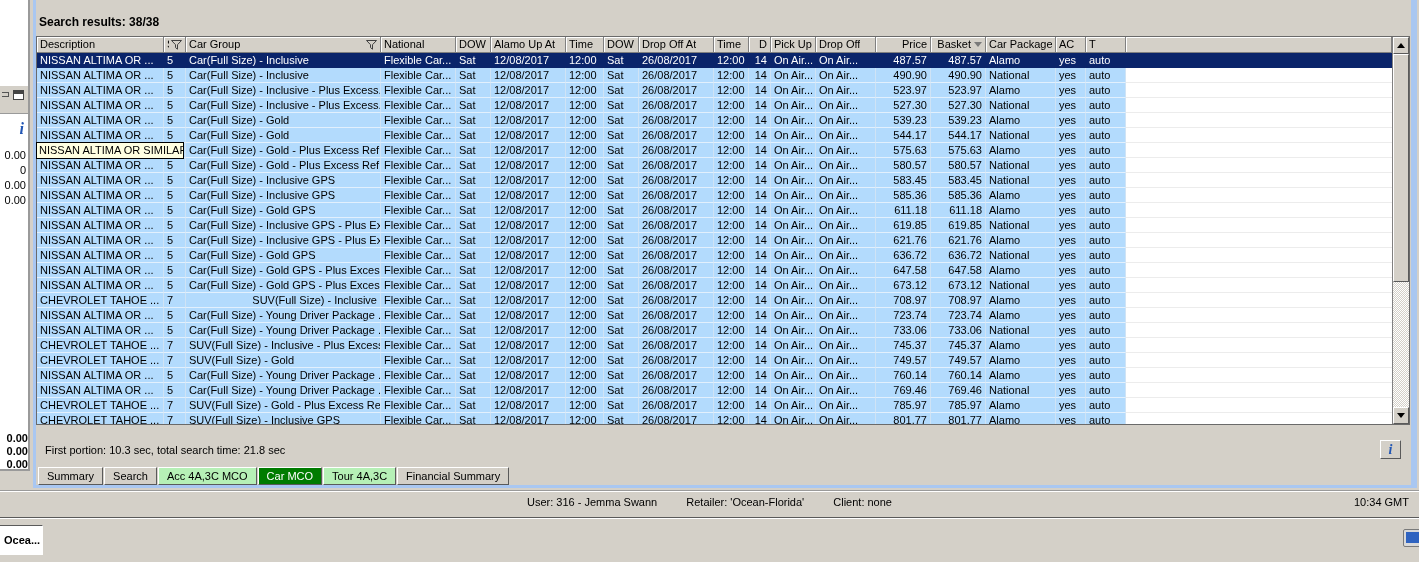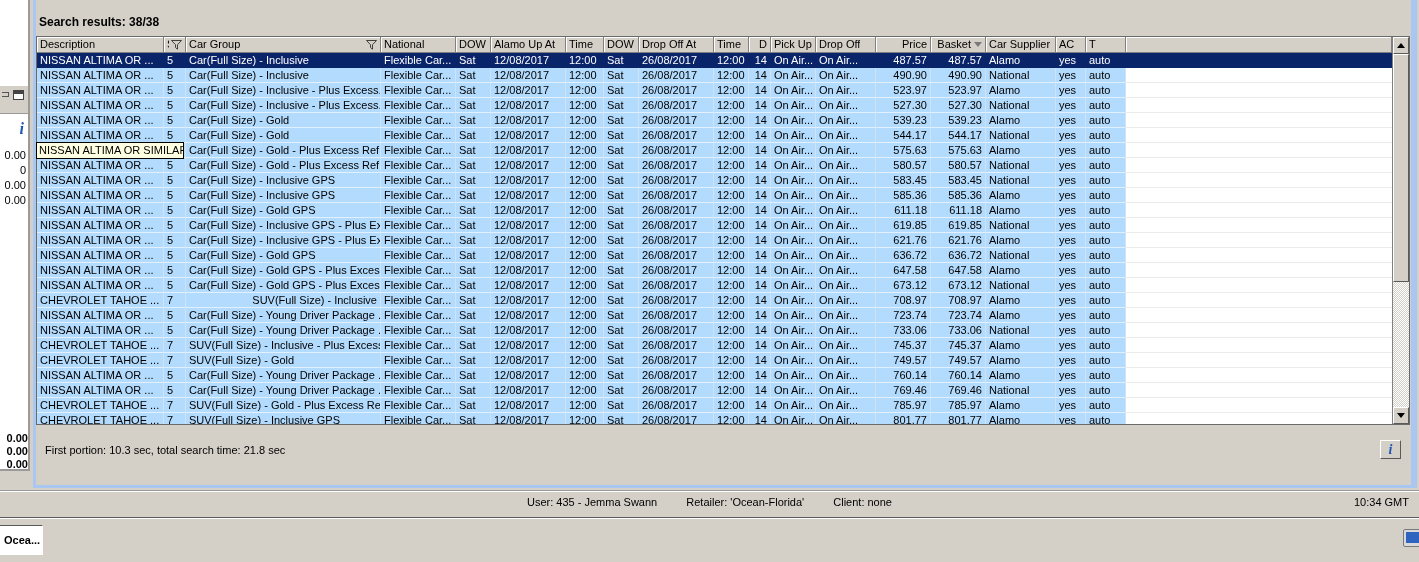--- a/index.html
+++ b/index.html
@@ -187,21 +187,21 @@
               <span class="flabel">Drop Off</span>
             </div>
             <div class="hcell right" style="width: 55px;">
               <span class="flabel">Price</span>
             </div>
             <div class="hcell right" style="width: 55px;">
               <span class="flabel">Basket</span>
               <div class="sort-desc"></div>
             </div>
             <div class="hcell" style="width: 70px;">
-              <span class="flabel">Car Supplier</span>
+              <span class="flabel">Car Package</span>
             </div>
             <div class="hcell" style="width: 30px;">
               <span class="flabel">AC</span>
             </div>
             <div class="hcell" style="width: 40px;">
               <span class="flabel">T</span>
             </div>
             <div class="hcell" style="width: 266px;">
               <span class="flabel"></span>
             </div>
@@ -743,27 +743,35 @@
             <div class="arr-down"></div>
           </div>
       </div>
     </div>
 
     <div class="portion-text">First portion: 10.3 sec, total search time: 21.8 sec</div>
     <div class="info-button">
         <span class="info-i">i</span>
       </div>
 
+    <div class="tabs" id="tabBar">
+        <div class="tab">Summary</div>
+        <div class="tab">Search</div>
+        <div class="tab green-light">Acc 4A,3C MCO</div>
+        <div class="tab green-dark">Car MCO</div>
+        <div class="tab green-light">Tour 4A,3C</div>
+        <div class="tab">Financial Summary</div>
+      </div>
   </div>
 
   <div class="cell-tooltip">NISSAN ALTIMA OR SIMILAR</div>
 
   <div class="status-bar">
     <div class="status-center">
-      <span>User: 435 - Jemma Swann</span>
+      <span>User: 316 - Jemma Swann</span>
       <span>Retailer: 'Ocean-Florida'</span>
       <span>Client: none</span>
     </div>
     <div class="status-time">10:34 GMT</div>
   </div>
 
   <div class="taskbar">
     <div class="task-button">Ocea...</div>
     <div class="display-icon"></div>
   </div>

